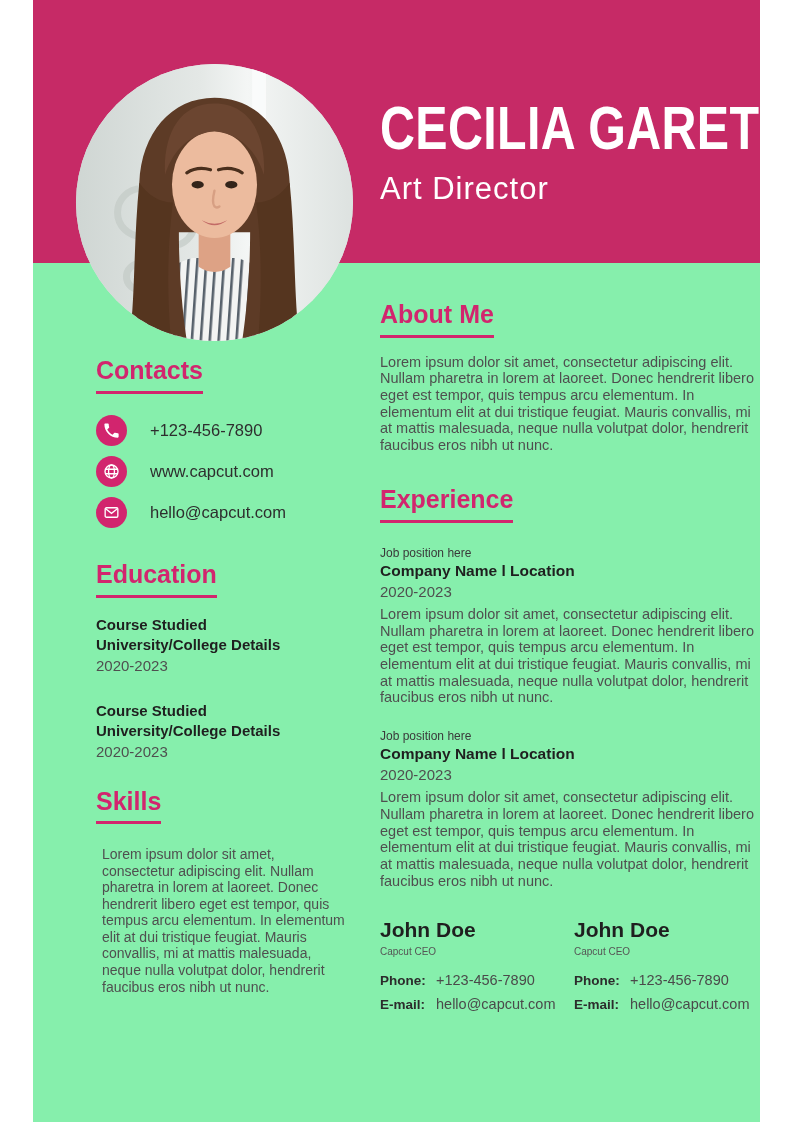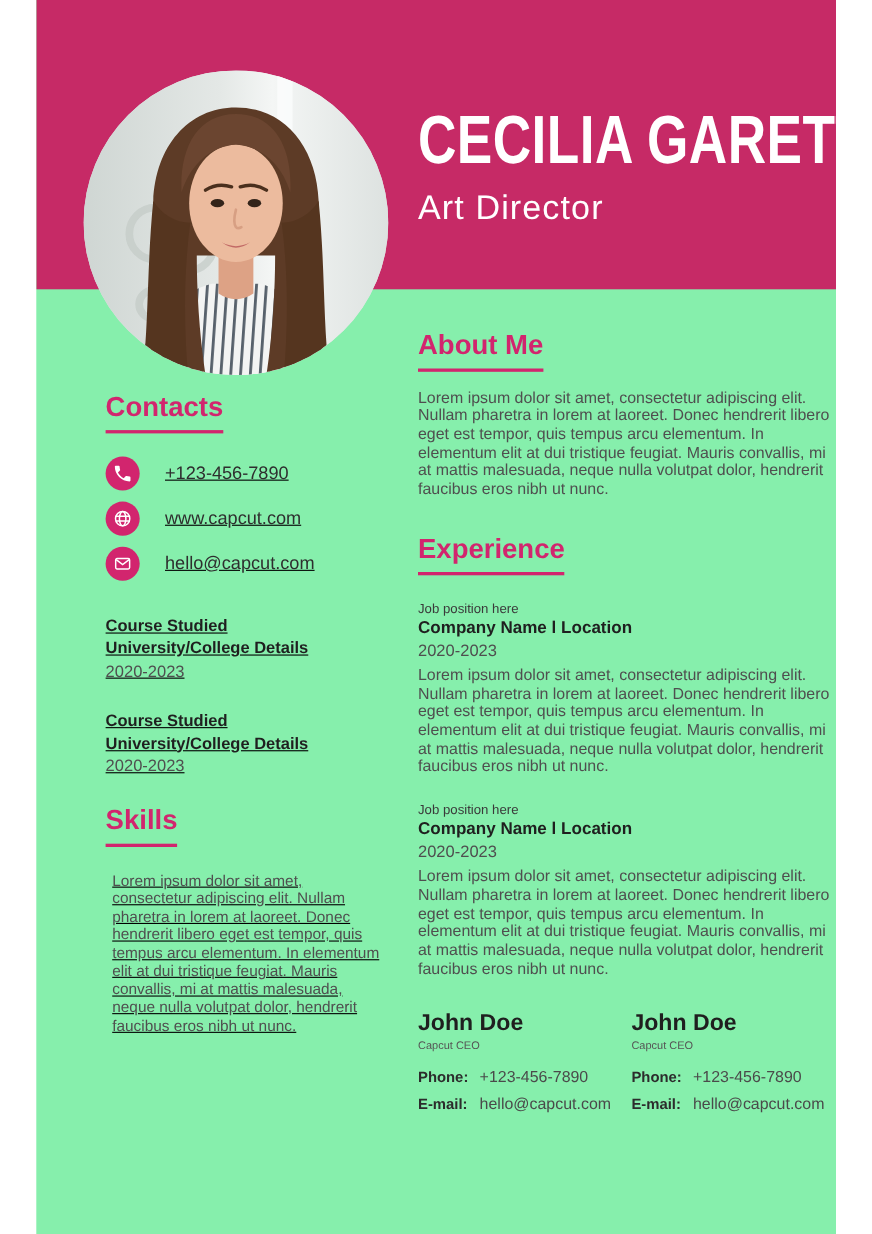--- a/index.html
+++ b/index.html
@@ -21,21 +21,21 @@
     transform:scaleX(0.78);transform-origin:left top;letter-spacing:0.5px;
   }
   .role{font-size:31px;font-weight:400;letter-spacing:1px;margin-top:12px;}
   
   .photo{
     position:absolute;left:43px;top:64px;width:277px;height:277px;border-radius:50%;
     overflow:hidden;background:#dfe3e1;
   }
   .photo svg{display:block;width:100%;height:100%;}
   
-  .left-col{position:absolute;left:63px;top:356px;width:262px;text-decoration:underline;}
+  .left-col{position:absolute;left:63px;top:356px;width:262px;}
   .right-col{position:absolute;left:347px;top:300px;width:385px;}
   h2.section{
     display:inline-block;margin:0;color:var(--accent);font-size:25px;font-weight:700;
     padding-bottom:6px;border-bottom:3.5px solid var(--accent);line-height:1.15;
   }
   
   .contact-rows{margin-top:21px;}
   .contact-row{display:flex;align-items:flex-start;margin-bottom:10px;}
   .cicon{
     flex:0 0 31px;width:31px;height:31px;border-radius:50%;background:var(--accent);
@@ -171,20 +171,21 @@
               <path d="M4.6 7.2 12 13l7.4-5.8"></path>
             </svg>
           </span>
           <span class="ctext">hello@capcut.com</span>
         </div>
 
       </div>
     </section>
 
     <section class="edu-section">
+      <h2 class="section">Education</h2>
 
       <div class="edu-entry">
         <div class="edu-course">Course Studied</div>
         <div class="edu-school">University/College Details</div>
         <div class="edu-years">2020-2023</div>
       </div>
 
       <div class="edu-entry">
         <div class="edu-course">Course Studied</div>
         <div class="edu-school">University/College Details</div>

